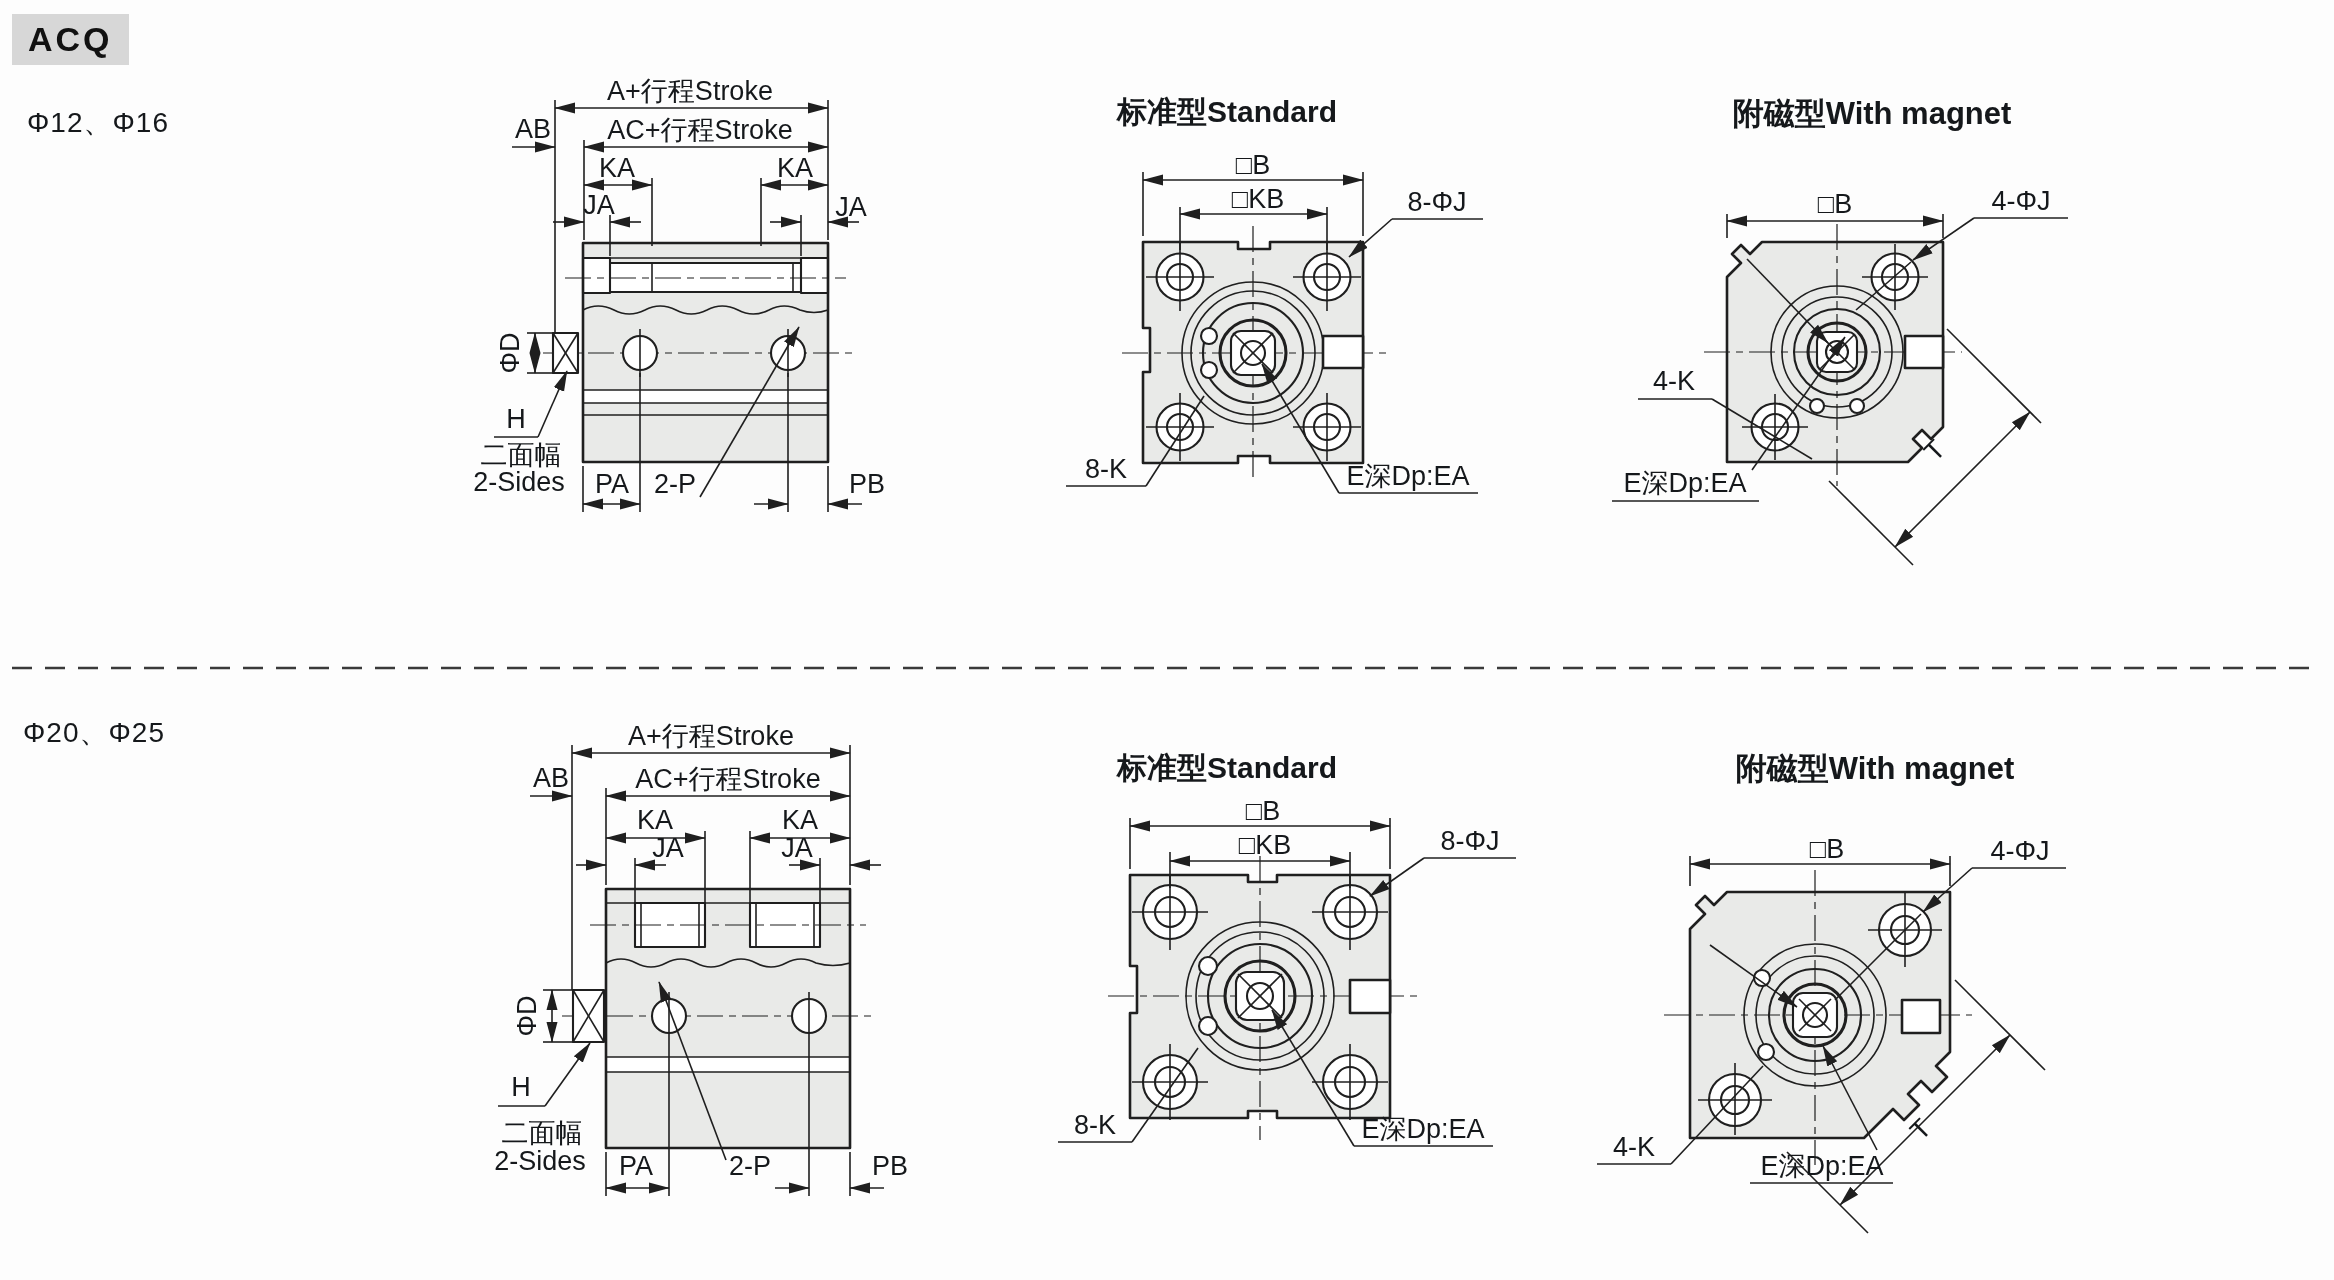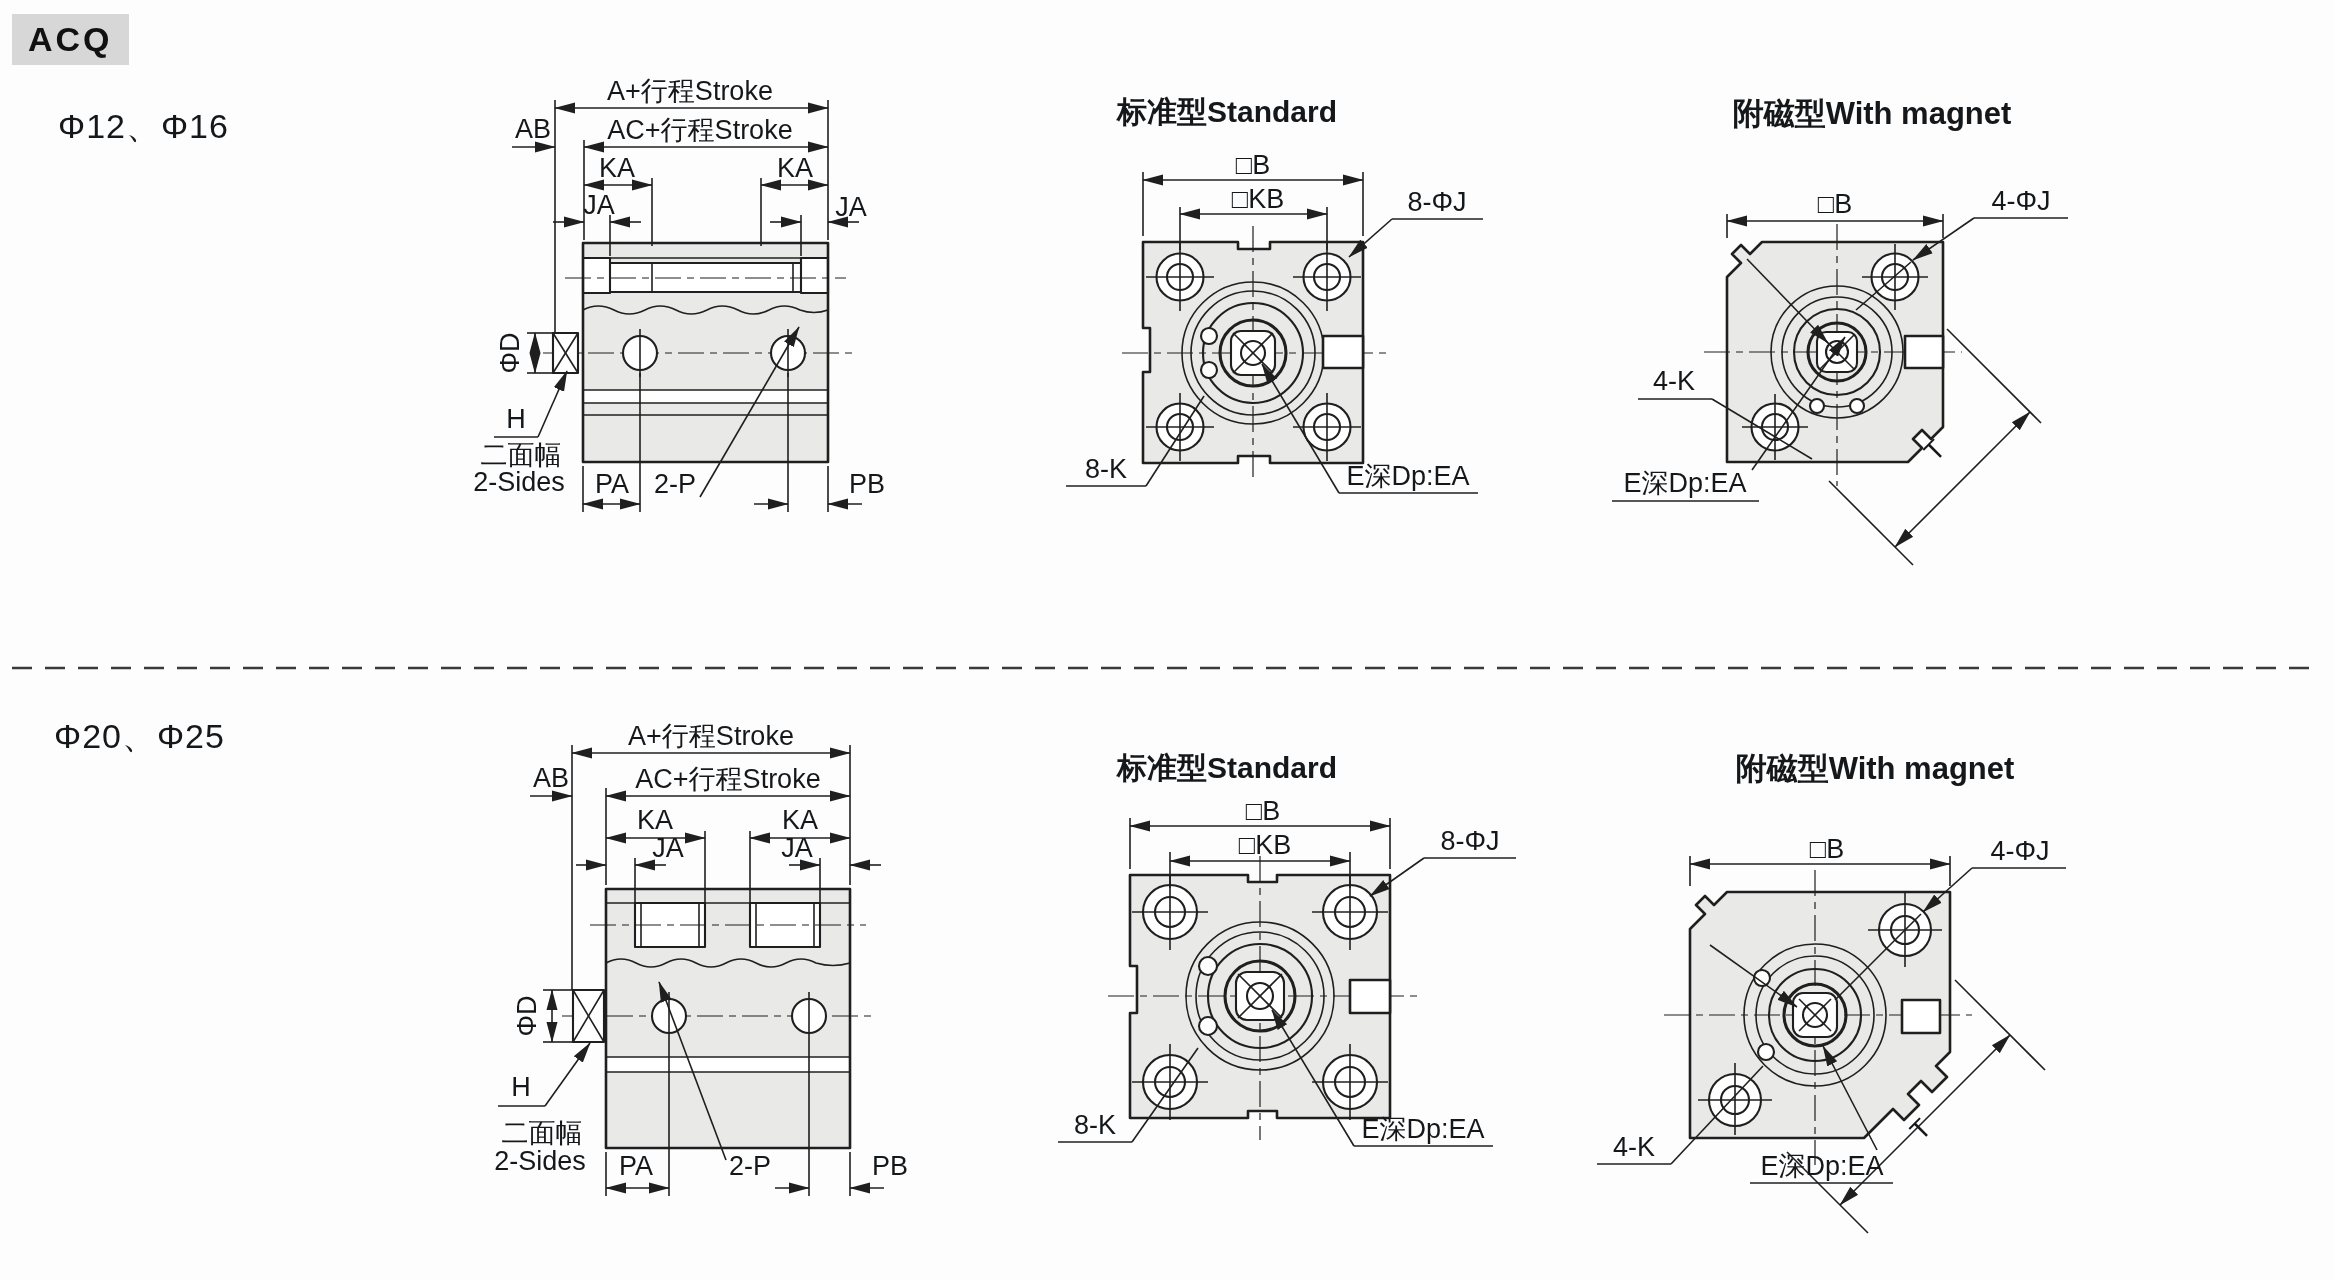--- a/index.html
+++ b/index.html
@@ -1,21 +1,21 @@
 <!DOCTYPE html>
 <html><head>
 <meta charset="utf-8">
 <style>
   html,body{margin:0;padding:0;background:#fff;}
   .canvas{position:relative;width:2334px;height:1280px;background:#fdfdfd;overflow:hidden;
           font-family:"Liberation Sans","DejaVu Sans",sans-serif;color:#15181b;}
   .abs{position:absolute;white-space:nowrap;}
   .badge{left:12px;top:2px;background:#d7d7d7;padding:6px 16px;font-size:34px;font-weight:bold;
          letter-spacing:3px;color:#111;margin-top:12px;}
-  .bore{font-size:34px;letter-spacing:1px;margin-left:31px;}
+  .bore{font-size:28px;letter-spacing:1px;}
   .hdr{font-size:30px;transform:translateX(-50%);font-weight:bold;}
   svg{position:absolute;left:0;top:0;}
   svg text{font-family:"Liberation Sans","DejaVu Sans",sans-serif;font-size:27px;fill:#15181b;}
   .o  {stroke:#1f1f1f;stroke-width:2.6;fill:none;stroke-linejoin:round;stroke-linecap:round;}
   .o2 {stroke:#1f1f1f;stroke-width:2.1;fill:none;stroke-linejoin:round;}
   .w3 {stroke:#1f1f1f;stroke-width:3.1;fill:none;}
   .t1 {stroke:#1f1f1f;stroke-width:1.6;fill:none;}
   .cl {stroke:#1f1f1f;stroke-width:1.2;fill:none;stroke-dasharray:26 6 7 6;}
   .dash{stroke:#3a3a3a;stroke-width:2.4;fill:none;stroke-dasharray:20 13;}
   .fg {fill:#e9eae8;}

